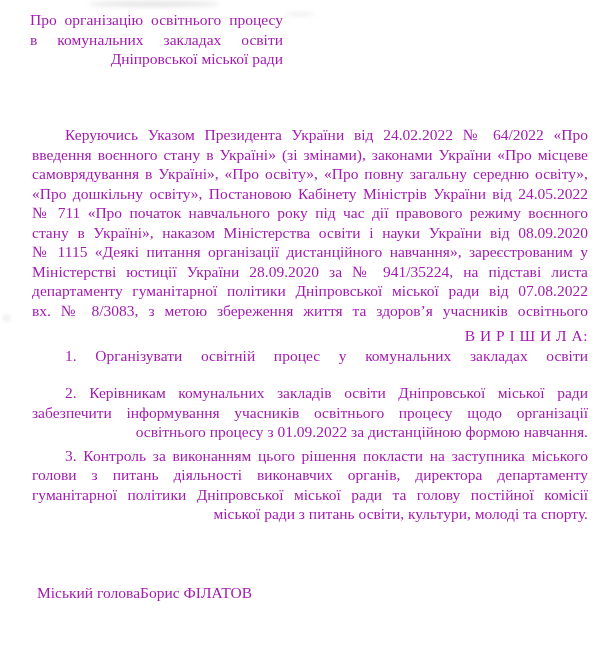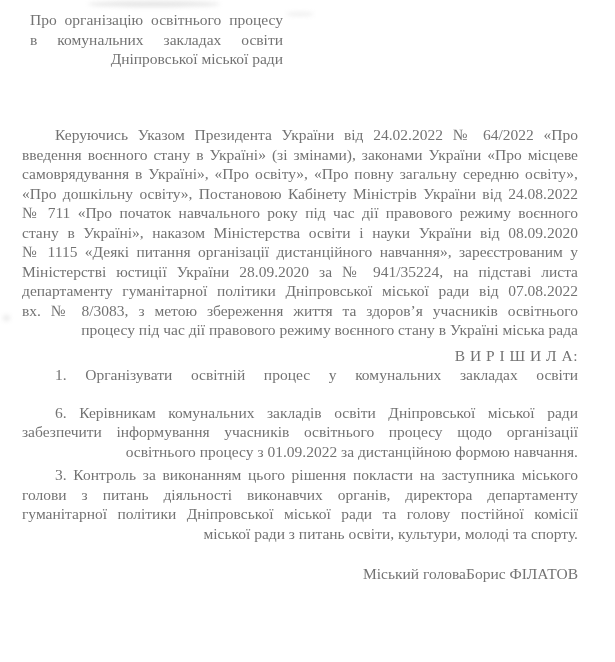--- a/index.html
+++ b/index.html
@@ -8,32 +8,32 @@
     background: #ffffff;
   }
   .page {
     position: relative;
     width: 615px;
     height: 662px;
     background: #ffffff;
     font-family: "Liberation Serif", "DejaVu Serif", serif;
     font-size: 15.5px;
     line-height: 19.5px;
-    color: #737373;
+    color: #a21caf;
     overflow: hidden;
   }
   .header-block {
     position: absolute;
     left: 30px;
     top: 10px;
     width: 253px;
   }
   .doc-body {
     position: absolute;
-    left: 22px;
+    left: 32px;
     top: 125px;
     width: 556px;
   }
   .line {
     min-height: 19.5px;
     white-space: normal;
     text-align: right;
   }
   
   .jl {
@@ -47,23 +47,23 @@
   }
   .resolution {
     margin-top: 6px;
     text-align: right;
     letter-spacing: 0.5px;
   }
   .item-1 { margin-top: 0; }
   .item-2 { margin-top: 18px; }
   .item-3 { margin-top: 4px; }
   .signature {
-    margin-top: 21px;
+    margin-top: 59px;
     display: flex;
-    justify-content: flex-end;
+    justify-content: flex-start;
     align-items: baseline;
   }
   .signature .sig-left { padding-left: 5px; }
   .scan-artifact {
     position: absolute;
     background: #b9b9b9;
     opacity: 0.35;
     filter: blur(2px);
     border-radius: 50%;
     pointer-events: none;
@@ -86,38 +86,37 @@
     <div class="line jl">в комунальних закладах освіти</div>
     <div class="line">Дніпровської міської ради</div>
   </div>
 
   <div class="doc-body">
 
     <div class="preamble">
       <div class="line jl ind">Керуючись Указом Президента України від 24.02.2022 № 64/2022 «Про</div>
       <div class="line jl">введення воєнного стану в Україні» (зі змінами), законами України «Про місцеве</div>
       <div class="line jl">самоврядування в Україні», «Про освіту», «Про повну загальну середню освіту»,</div>
-      <div class="line jl">«Про дошкільну освіту», Постановою Кабінету Міністрів України від 24.08.2022</div>
+      <div class="line jl">«Про дошкільну освіту», Постановою Кабінету Міністрів України від 24.05.2022</div>
       <div class="line jl">№ 711 «Про початок навчального року під час дії правового режиму воєнного</div>
       <div class="line jl">стану в Україні», наказом Міністерства освіти і науки України від 08.09.2020</div>
       <div class="line jl">№ 1115 «Деякі питання організації дистанційного навчання», зареєстрованим у</div>
       <div class="line jl">Міністерстві юстиції України 28.09.2020 за № 941/35224, на підставі листа</div>
       <div class="line jl">департаменту гуманітарної політики Дніпровської міської ради від 07.08.2022</div>
       <div class="line jl">вх. № 8/3083, з метою збереження життя та здоров’я учасників освітнього</div>
-      <div class="line">процесу під час дії правового режиму воєнного стану в Україні міська рада</div>
     </div>
 
     <div class="line resolution">В И Р І Ш И Л А:</div>
 
     <div class="item-1">
       <div class="line jl ind">1. Організувати освітній процес у комунальних закладах освіти</div>
     </div>
 
     <div class="item-2">
-      <div class="line jl ind">6. Керівникам комунальних закладів освіти Дніпровської міської ради</div>
+      <div class="line jl ind">2. Керівникам комунальних закладів освіти Дніпровської міської ради</div>
       <div class="line jl">забезпечити інформування учасників освітнього процесу щодо організації</div>
       <div class="line">освітнього процесу з 01.09.2022 за дистанційною формою навчання.</div>
     </div>
 
     <div class="item-3">
       <div class="line jl ind">3. Контроль за виконанням цього рішення покласти на заступника міського</div>
       <div class="line jl">голови з питань діяльності виконавчих органів, директора департаменту</div>
       <div class="line jl">гуманітарної політики Дніпровської міської ради та голову постійної комісії</div>
       <div class="line">міської ради з питань освіти, культури, молоді та спорту.</div>
     </div>

